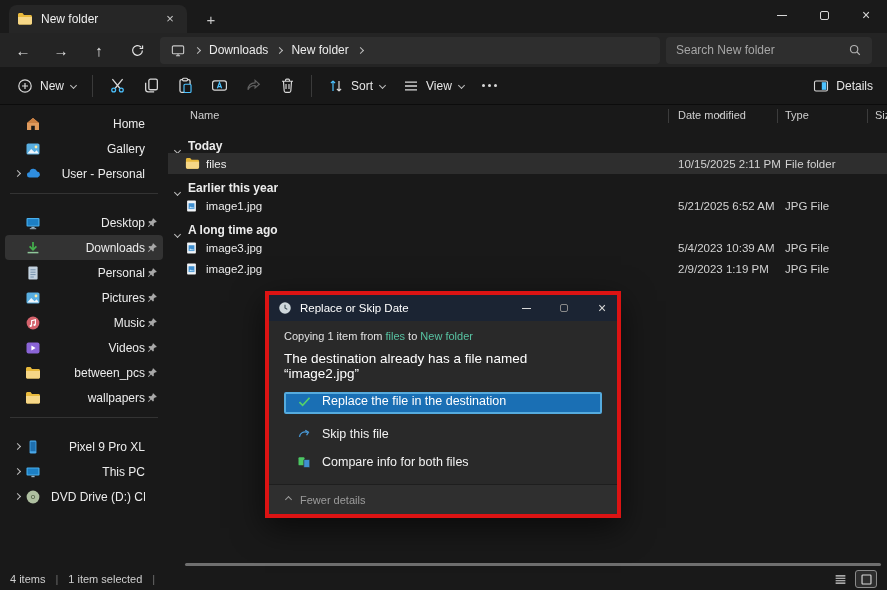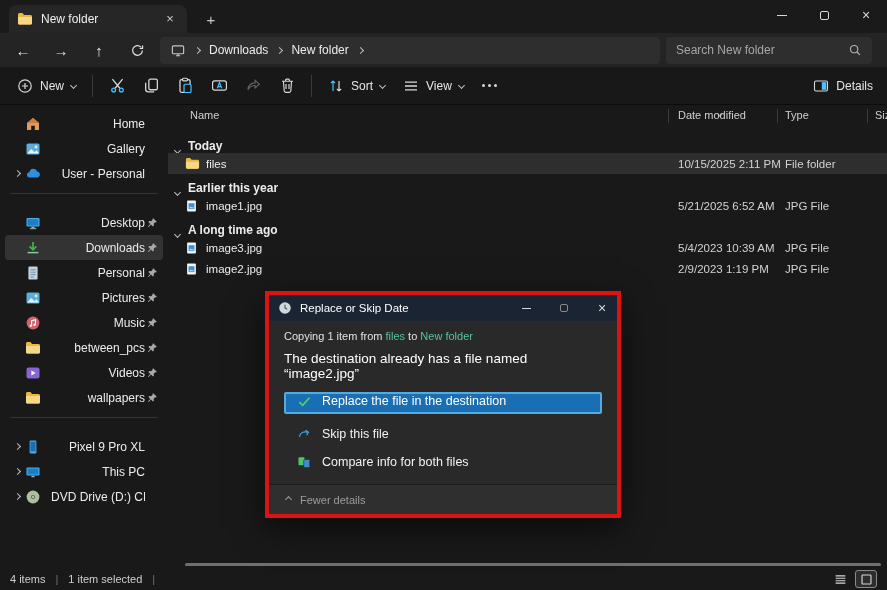--- a/index.html
+++ b/index.html
@@ -375,40 +375,40 @@
       <span class="sb-pin">
           <svg width="12" height="12" viewBox="0 0 16 16">
             <path d="M9.6 1.6l4.8 4.8-1.2.9-1-.2-2 2 .3 2.6-1.2 1-2.6-2.6-3.2 3.3-1-.9 3.3-3.3L3.2 6.6l1-1.2 2.6.3 2-2-.2-1z" fill="#a9a9a9"></path>
           </svg>
         </span>
     </div>
     <div class="sb-item">
       <span class="sb-chevslot"></span>
       <span class="sb-ico">
           <svg width="16" height="16" viewBox="0 0 16 16">
+            <rect x="1.5" y="2.5" width="13" height="11" rx="2" fill="#8a64d6"></rect>
+            <path d="M6.4 5.4v5.2l4.2-2.6z" fill="#fff"></path>
+          </svg>
+        </span>
+      <span class="sb-label">Videos</span>
+      <span class="sb-pin">
+          <svg width="12" height="12" viewBox="0 0 16 16">
+            <path d="M9.6 1.6l4.8 4.8-1.2.9-1-.2-2 2 .3 2.6-1.2 1-2.6-2.6-3.2 3.3-1-.9 3.3-3.3L3.2 6.6l1-1.2 2.6.3 2-2-.2-1z" fill="#a9a9a9"></path>
+          </svg>
+        </span>
+    </div>
+    <div class="sb-item">
+      <span class="sb-chevslot"></span>
+      <span class="sb-ico">
+          <svg width="16" height="16" viewBox="0 0 16 16">
             <path d="M1 3.5C1 2.7 1.7 2 2.5 2h3L7 4h6.5c.8 0 1.5.7 1.5 1.5V12c0 .8-.7 1.5-1.5 1.5h-11C1.7 13.5 1 12.8 1 12V3.5z" fill="#e8b93c"></path>
             <path d="M1 6h14v6c0 .8-.7 1.5-1.5 1.5h-11C1.7 13.5 1 12.8 1 12V6z" fill="#f6d787"></path>
           </svg>
         </span>
       <span class="sb-label">between_pcs</span>
-      <span class="sb-pin">
-          <svg width="12" height="12" viewBox="0 0 16 16">
-            <path d="M9.6 1.6l4.8 4.8-1.2.9-1-.2-2 2 .3 2.6-1.2 1-2.6-2.6-3.2 3.3-1-.9 3.3-3.3L3.2 6.6l1-1.2 2.6.3 2-2-.2-1z" fill="#a9a9a9"></path>
-          </svg>
-        </span>
-    </div>
-    <div class="sb-item">
-      <span class="sb-chevslot"></span>
-      <span class="sb-ico">
-          <svg width="16" height="16" viewBox="0 0 16 16">
-            <rect x="1.5" y="2.5" width="13" height="11" rx="2" fill="#8a64d6"></rect>
-            <path d="M6.4 5.4v5.2l4.2-2.6z" fill="#fff"></path>
-          </svg>
-        </span>
-      <span class="sb-label">Videos</span>
       <span class="sb-pin">
           <svg width="12" height="12" viewBox="0 0 16 16">
             <path d="M9.6 1.6l4.8 4.8-1.2.9-1-.2-2 2 .3 2.6-1.2 1-2.6-2.6-3.2 3.3-1-.9 3.3-3.3L3.2 6.6l1-1.2 2.6.3 2-2-.2-1z" fill="#a9a9a9"></path>
           </svg>
         </span>
     </div>
     <div class="sb-item">
       <span class="sb-chevslot"></span>
       <span class="sb-ico">
           <svg width="16" height="16" viewBox="0 0 16 16">

